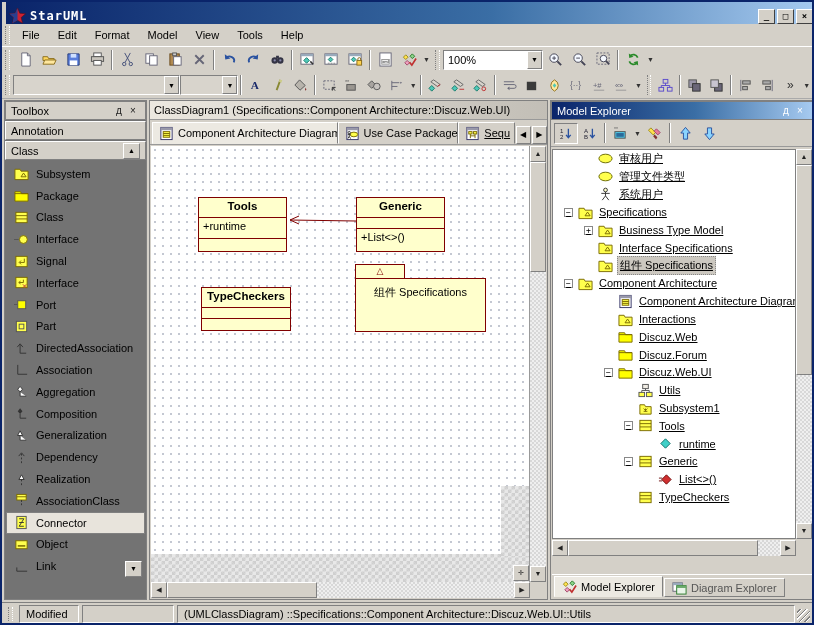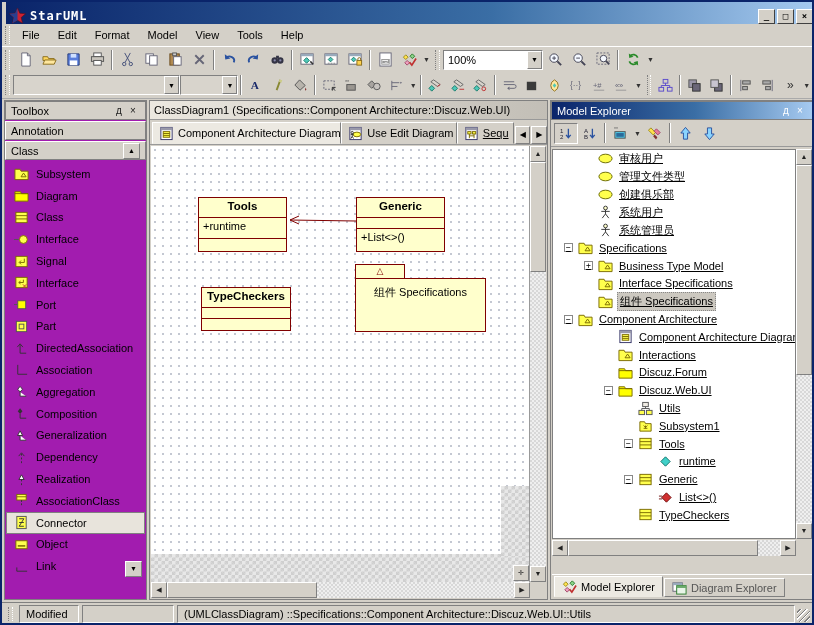--- a/index.html
+++ b/index.html
@@ -39,21 +39,21 @@
   .combo { height:20px; background:#fff; border:1px solid; border-color:#808080 #fff #fff #808080;
     display:flex; align-items:center; }
   .combo .combo-text { flex:1; padding:0 4px; overflow:hidden; white-space:nowrap; }
   .combo .combo-arrow { width:15px; height:100%; background:#d4d0c8; border:1px solid;
     border-color:#fff #808080 #808080 #fff; font-size:7px; display:flex;
     align-items:center; justify-content:center; }
   .spacer { flex:1; }
 
   
   #toolbox { position:absolute; left:2px; top:98px; width:143px; height:500px;
-    background:#a21caf; border:1px solid #808080; }
+    background:#737373; border:1px solid #808080; }
   .panel-header { height:19px; display:flex; align-items:center; padding:0 5px;
     border:1px solid #808080; background:#d4d0c8; }
   .panel-header .ph-label { flex:1; }
   .ph-btn { width:14px; text-align:center; font-size:10px; color:#222; }
   .tbx-section { height:19px; border:1px solid; border-color:#fff #808080 #808080 #fff;
     background:#d4d0c8; display:flex; align-items:center; padding:0 5px; margin-top:1px; }
   .tbx-scroll { width:17px; height:16px; background:#d4d0c8; border:1px solid;
     border-color:#fff #808080 #808080 #fff; font-size:7px; text-align:center; line-height:14px; }
   #toolbox-items { position:absolute; top:62px; left:1px; right:1px; bottom:1px; overflow:hidden; }
   .tbx-item { height:21.8px; display:flex; align-items:center; padding-left:7px; gap:7px;
@@ -584,21 +584,21 @@
         </span>
         <span>Subsystem</span>
       </div>
       <div class="tbx-item">
         <span class="t-icon">
           <svg width="15" height="15" viewBox="0 0 16 16">
             <path d="M1 4 h6 l1 2 H15 v8 H1 z" fill="#ffff00" stroke="#7a6a00"></path>
             <path d="M1 6 h14" stroke="#7a6a00"></path>
           </svg>
         </span>
-        <span>Diagram</span>
+        <span>Package</span>
       </div>
       <div class="tbx-item">
         <span class="t-icon">
           <svg width="15" height="15" viewBox="0 0 16 16">
             <rect x="2" y="2.5" width="12" height="11" fill="#ffff4d" stroke="#7a6a00"></rect>
             <path d="M2 6 h12 M2 9.5 h12" stroke="#7a6a00"></path>
           </svg>
         </span>
         <span>Class</span>
       </div>
@@ -764,21 +764,21 @@
       <span class="diag-tab">
         <span>
           <svg width="15" height="15" viewBox="0 0 16 16">
             <rect x="2" y="1.5" width="12" height="13" fill="#fff" stroke="#336"></rect>
             <rect x="2" y="1.5" width="12" height="3" fill="#99a"></rect>
             <ellipse cx="9.5" cy="9" rx="4" ry="2.5" fill="#ffff4d" stroke="#7a6a00"></ellipse>
             <circle cx="4.5" cy="7" r="1.2" fill="none" stroke="#333"></circle>
             <path d="M4.5 8.2 V11 M3 9 h3 M4.5 11 l-1.4 2.4 M4.5 11 l1.4 2.4" fill="none" stroke="#333"></path>
           </svg>
         </span>
-        <span>Use Edit Diagram</span>
+        <span>Use Case Package</span>
       </span>
       <span class="diag-tab" style="max-width: 62px; text-decoration: underline;">
         <span>
           <svg width="15" height="15" viewBox="0 0 16 16">
             <rect x="2" y="1.5" width="12" height="13" fill="#fff" stroke="#336"></rect>
             <rect x="2" y="1.5" width="12" height="3" fill="#99a"></rect>
             <rect x="4" y="6" width="3.5" height="2.5" fill="#ffff4d" stroke="#7a6a00"></rect>
             <rect x="9" y="6" width="3.5" height="2.5" fill="#ffff4d" stroke="#7a6a00"></rect>
             <path d="M5.7 8.5 V13 M10.7 8.5 V13 M5.7 10.5 H10.7" stroke="#7a6a00"></path>
           </svg>
@@ -908,44 +908,25 @@
           <svg width="15" height="15" viewBox="0 0 16 16">
             <ellipse cx="8" cy="8" rx="7" ry="4.6" fill="#ffff4d" stroke="#6a6a00"></ellipse>
           </svg>
         </span>
         <span class="tree-label">管理文件类型</span>
       </div>
       <div class="tree-row">
         <span style="width: 44px; flex: 0 0 auto;"></span>
         <span class="tree-icon">
           <svg width="15" height="15" viewBox="0 0 16 16">
-            <ellipse cx="8" cy="8" rx="7" ry="4.6" fill="#ffff4d" stroke="#6a6a00"></ellipse>
-          </svg>
-        </span>
-        <span class="tree-label">创建俱乐部</span>
-      </div>
-      <div class="tree-row">
-        <span style="width: 44px; flex: 0 0 auto;"></span>
-        <span class="tree-icon">
-          <svg width="15" height="15" viewBox="0 0 16 16">
             <circle cx="8" cy="3.2" r="2" fill="#ffffcc" stroke="#333"></circle>
             <path d="M8 5.2 V9.5 M3.5 6.8 H12.5 M8 9.5 L4.5 14 M8 9.5 L11.5 14" fill="none" stroke="#333"></path>
           </svg>
         </span>
         <span class="tree-label">系统用户</span>
-      </div>
-      <div class="tree-row">
-        <span style="width: 44px; flex: 0 0 auto;"></span>
-        <span class="tree-icon">
-          <svg width="15" height="15" viewBox="0 0 16 16">
-            <circle cx="8" cy="3.2" r="2" fill="#ffffcc" stroke="#333"></circle>
-            <path d="M8 5.2 V9.5 M3.5 6.8 H12.5 M8 9.5 L4.5 14 M8 9.5 L11.5 14" fill="none" stroke="#333"></path>
-          </svg>
-        </span>
-        <span class="tree-label">系统管理员</span>
       </div>
       <div class="tree-row">
         <span style="width: 11px; flex: 0 0 auto;"></span>
         <span class="tree-expand">−</span>
         <span class="tree-icon">
           <svg width="15" height="15" viewBox="0 0 16 16">
             <path d="M1 3.5 h5.5 l1 2 H15 v9 H1 z" fill="#ffff4d" stroke="#7a6a00"></path>
             <path d="M7.5 11.5 l2.7-4 2.7 4 z" fill="none" stroke="#7a6a00"></path>
           </svg>
         </span>
@@ -1007,20 +988,30 @@
       </div>
       <div class="tree-row">
         <span style="width: 64px; flex: 0 0 auto;"></span>
         <span class="tree-icon">
           <svg width="15" height="15" viewBox="0 0 16 16">
             <path d="M1 3.5 h5.5 l1 2 H15 v9 H1 z" fill="#ffff4d" stroke="#7a6a00"></path>
             <path d="M7.5 11.5 l2.7-4 2.7 4 z" fill="none" stroke="#7a6a00"></path>
           </svg>
         </span>
         <span class="tree-label">Interactions</span>
+      </div>
+      <div class="tree-row">
+        <span style="width: 64px; flex: 0 0 auto;"></span>
+        <span class="tree-icon">
+          <svg width="15" height="15" viewBox="0 0 16 16">
+            <path d="M1 4 h6 l1 2 H15 v8 H1 z" fill="#ffff00" stroke="#7a6a00"></path>
+            <path d="M1 6 h14" stroke="#7a6a00"></path>
+          </svg>
+        </span>
+        <span class="tree-label">Discuz.Web</span>
       </div>
       <div class="tree-row">
         <span style="width: 64px; flex: 0 0 auto;"></span>
         <span class="tree-icon">
           <svg width="15" height="15" viewBox="0 0 16 16">
             <path d="M1 4 h6 l1 2 H15 v8 H1 z" fill="#ffff00" stroke="#7a6a00"></path>
             <path d="M1 6 h14" stroke="#7a6a00"></path>
           </svg>
         </span>
         <span class="tree-label">Discuz.Forum</span>

